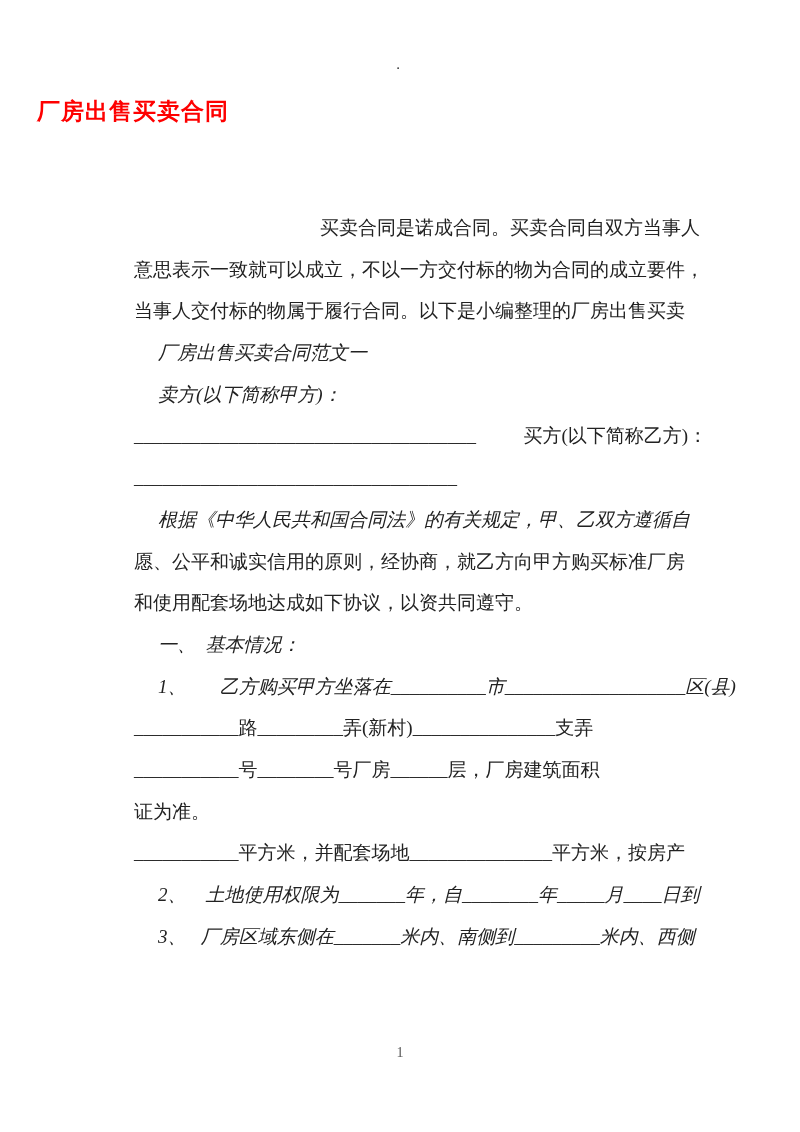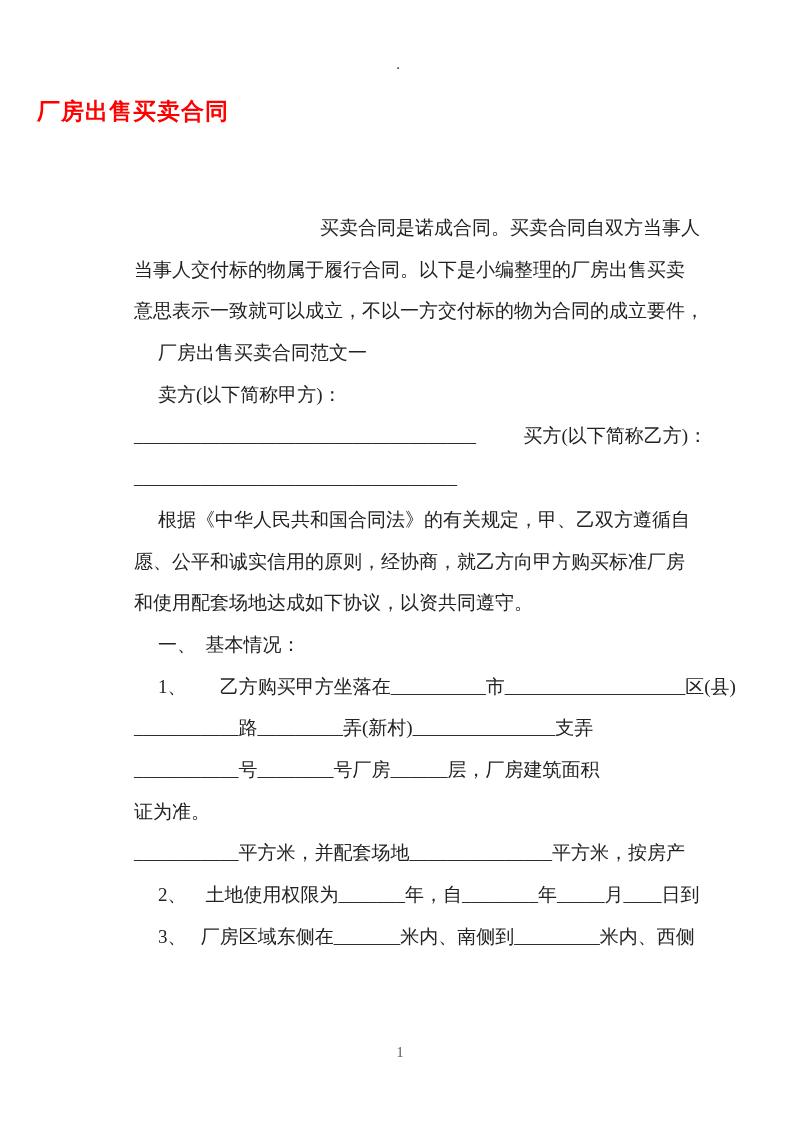--- a/index.html
+++ b/index.html
@@ -34,43 +34,43 @@
     top: 207px;
     width: 660px;
     font-size: 19px;
     color: #222222;
   }
   .ln {
     height: 41.7px;
     line-height: 41.7px;
     white-space: pre;
   }
-  .ind    { padding-left: 24px; }   
+  .ind    { padding-left: 24px; font-style: italic; }   
   .ind-lg { padding-left: 186px; }  
   .page-number {
     position: absolute;
     top: 1045px; left: 0; right: 0;
     text-align: center;
     font-size: 14px;
     color: #555555;
   }
 </style>
 </head>
 <body>
 
 <div class="page">
 
   <div class="header-mark">.</div>
 
   <div class="doc-title" style="color: rgb(254, 0, 0);">厂房出售买卖合同</div>
 
   <div class="doc-body" style="color: rgb(34, 34, 34);">
     <div class="ln ind-lg">买卖合同是诺成合同。买卖合同自双方当事人</div>
+    <div class="ln">意思表示一致就可以成立，不以一方交付标的物为合同的成立要件，</div>
     <div class="ln">当事人交付标的物属于履行合同。以下是小编整理的厂房出售买卖</div>
-    <div class="ln">意思表示一致就可以成立，不以一方交付标的物为合同的成立要件，</div>
     <div class="ln ind">厂房出售买卖合同范文一</div>
     <div class="ln ind">卖方(以下简称甲方)：</div>
     <div class="ln">____________________________________          买方(以下简称乙方)：</div>
     <div class="ln">__________________________________</div>
     <div class="ln ind">根据《中华人民共和国合同法》的有关规定，甲、乙双方遵循自</div>
     <div class="ln">愿、公平和诚实信用的原则，经协商，就乙方向甲方购买标准厂房</div>
     <div class="ln">和使用配套场地达成如下协议，以资共同遵守。</div>
     <div class="ln ind">一、  基本情况：</div>
     <div class="ln ind">1、       乙方购买甲方坐落在__________市___________________区(县)</div>
     <div class="ln">___________路_________弄(新村)_______________支弄</div>

